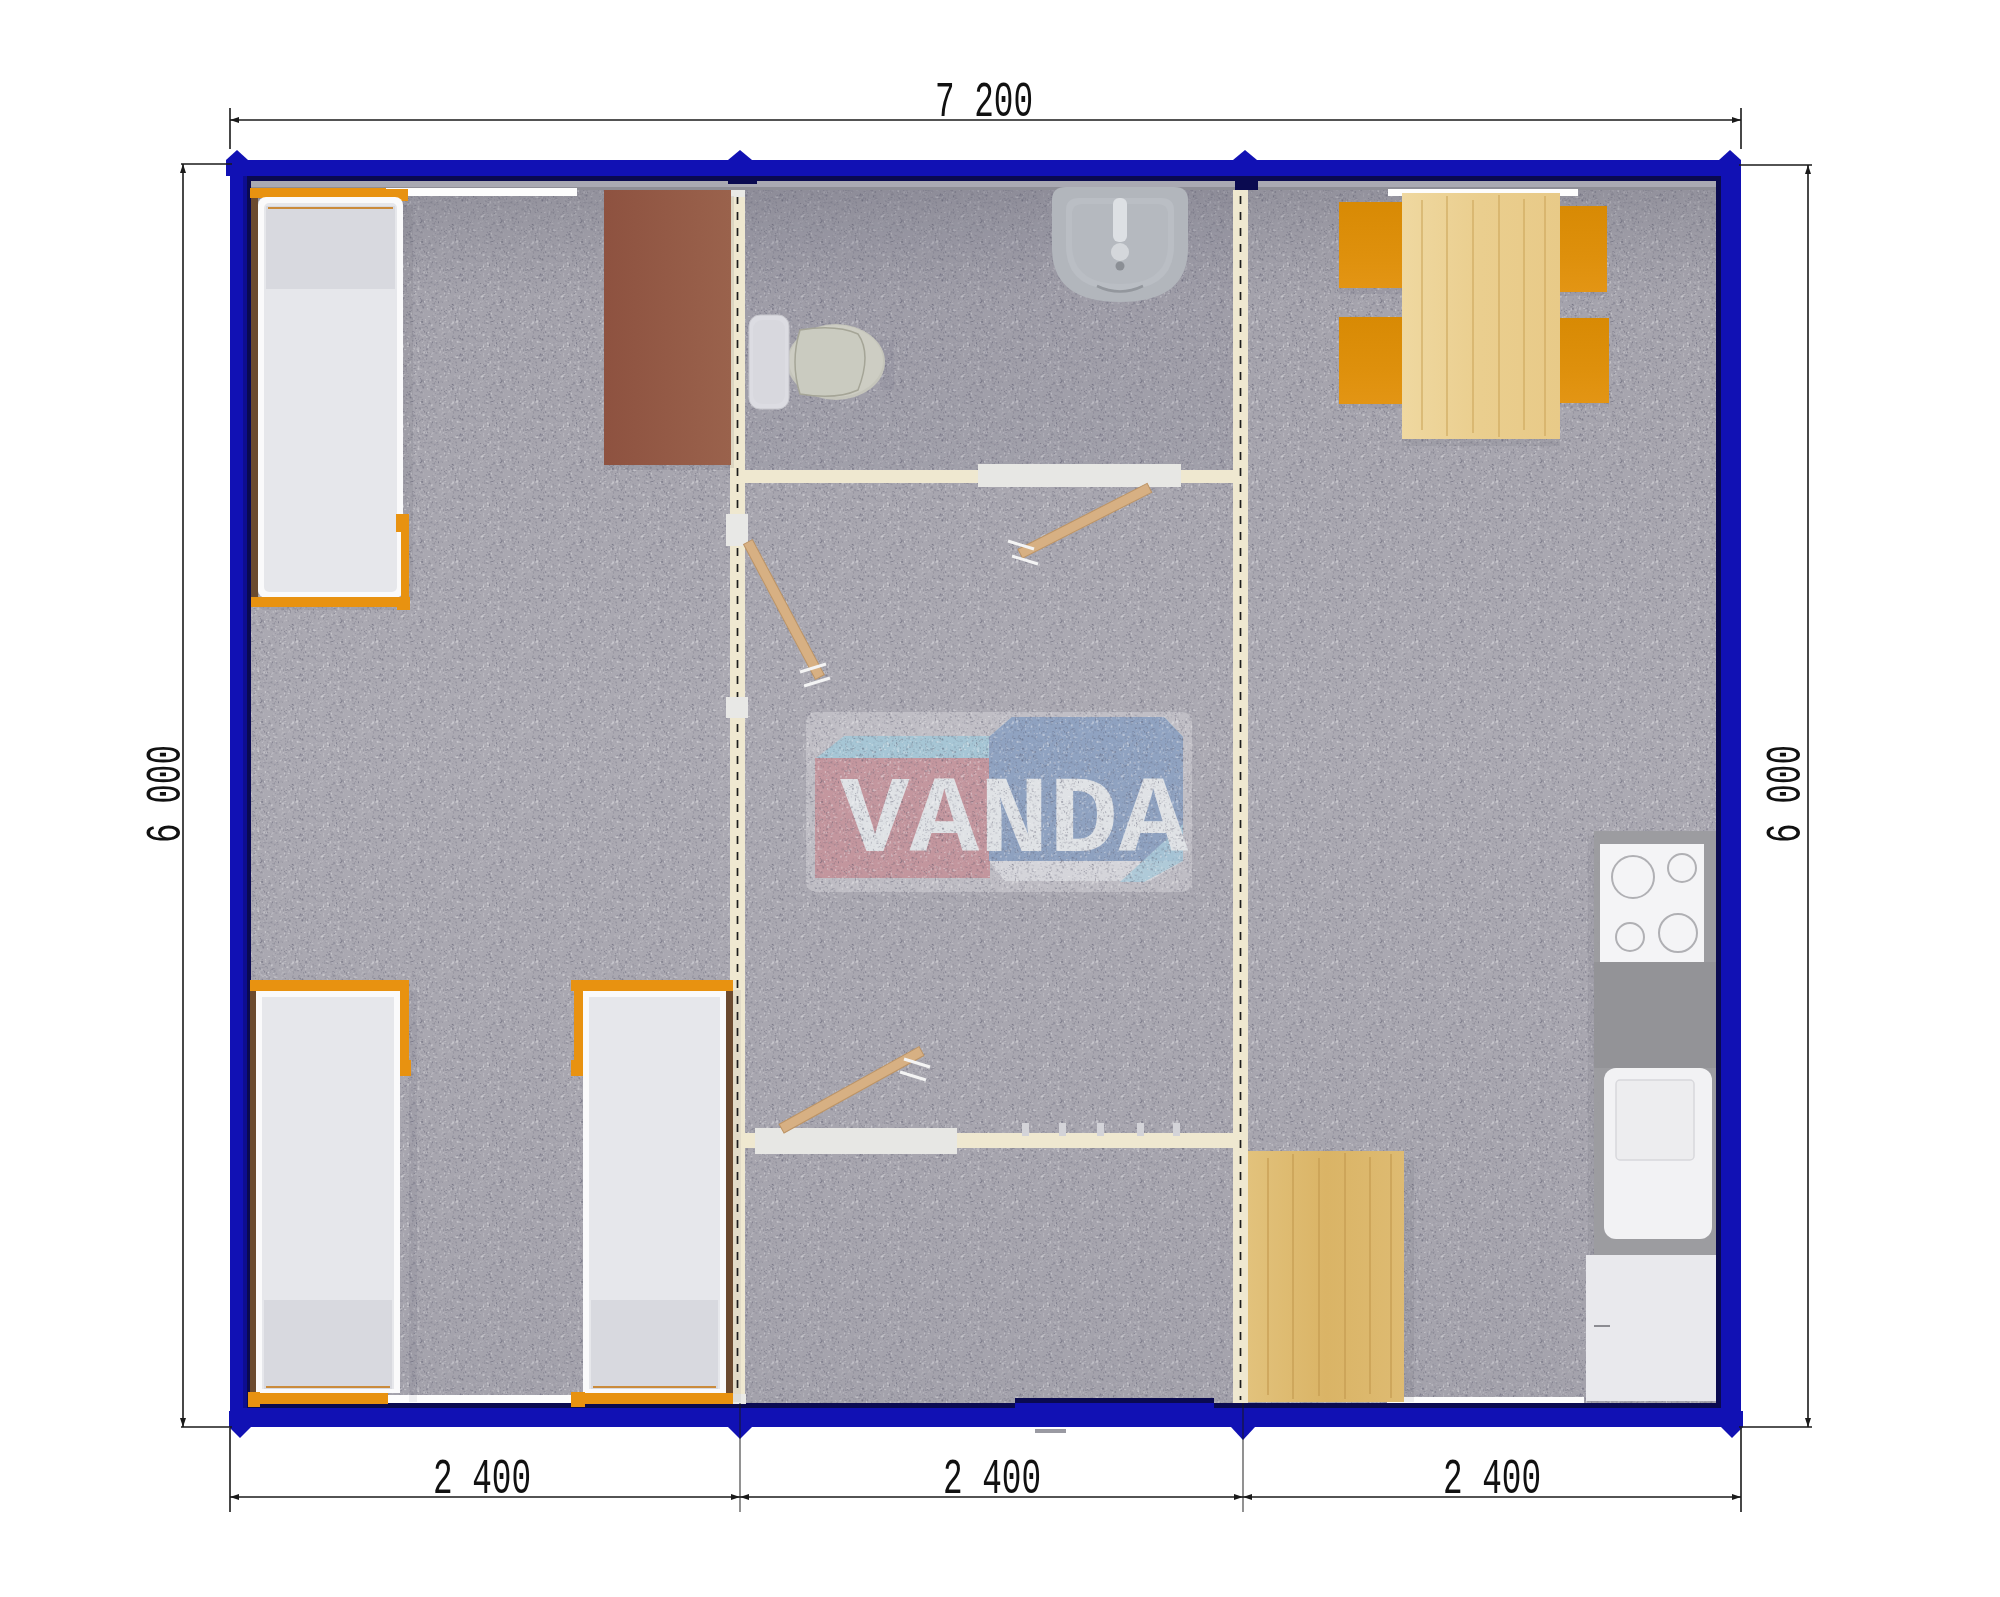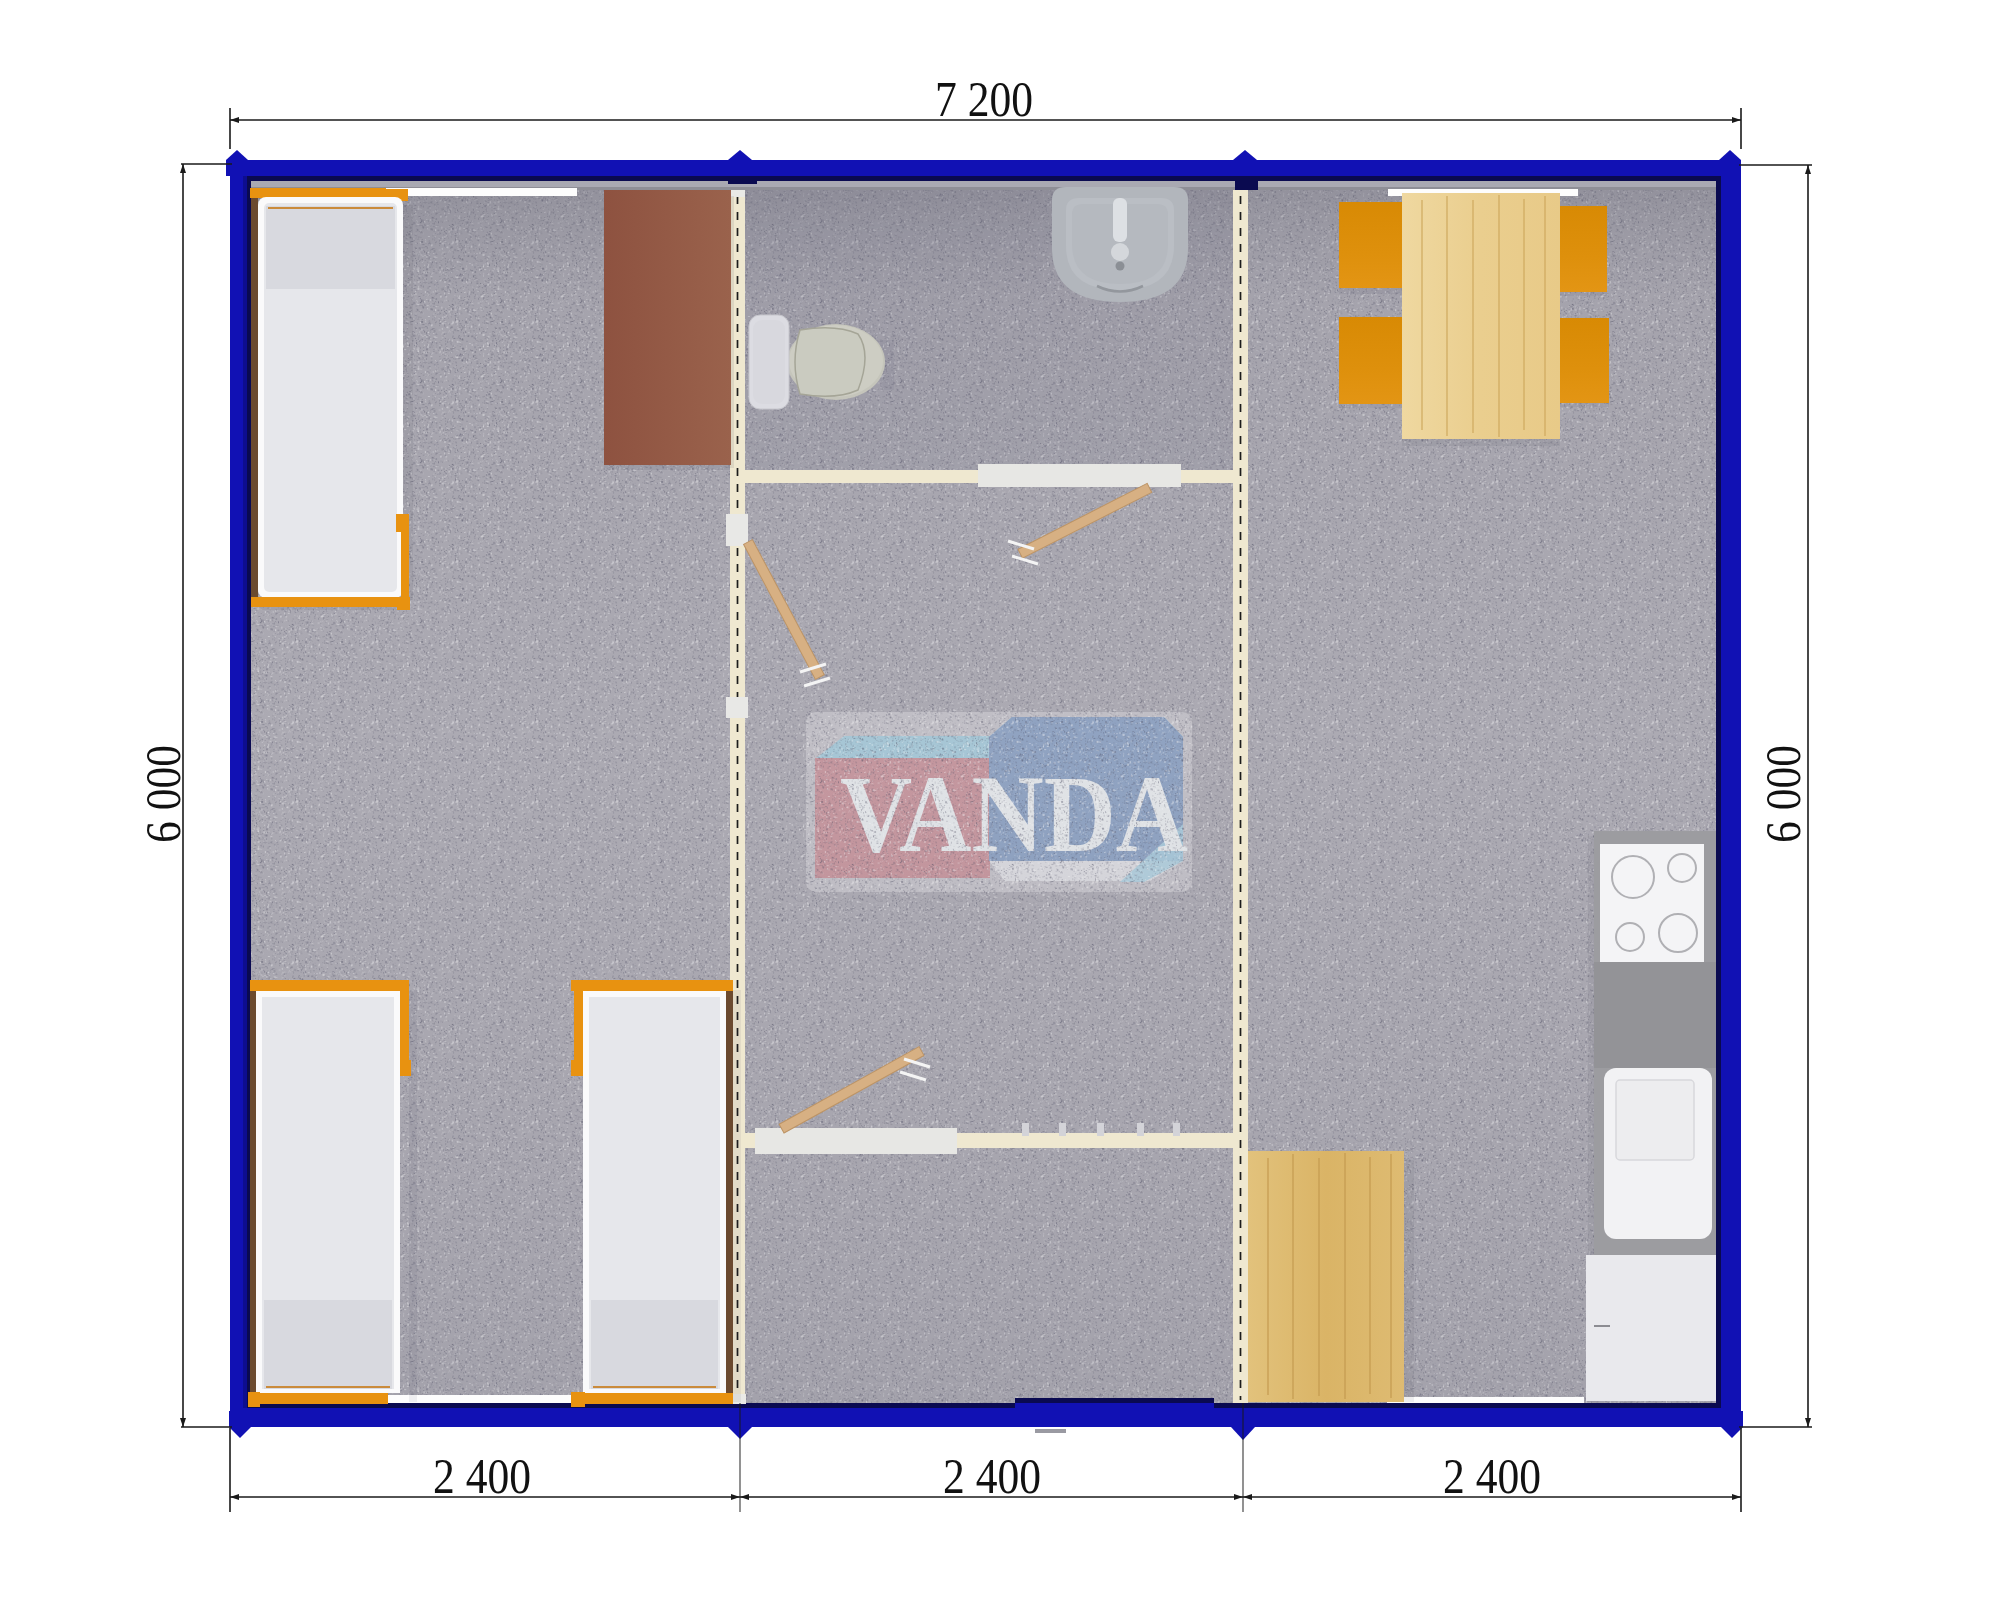--- a/index.html
+++ b/index.html
@@ -1,17 +1,17 @@
 <!DOCTYPE html>
 <html><head>
 <meta charset="utf-8">
 <style>
   html,body{margin:0;padding:0;background:#ffffff;}
   #page{position:relative;width:2000px;height:1597px;background:#ffffff;overflow:hidden;
-        font-family:Liberation Serif, serif;}
+        font-family:Liberation Mono, monospace;}
   svg{position:absolute;left:0;top:0;}
 </style>
 </head>
 <body>
 <div id="page">
 <svg width="2000" height="1597" viewBox="0 0 2000 1597">
 <defs>
   <pattern id="sp" width="80" height="80" patternUnits="userSpaceOnUse">
           <rect x="25.9" y="12.1" width="2" height="1" fill="#383850" opacity="0.14"></rect>
           <rect x="42.9" y="29.3" width="1" height="2" fill="#383850" opacity="0.18"></rect>

